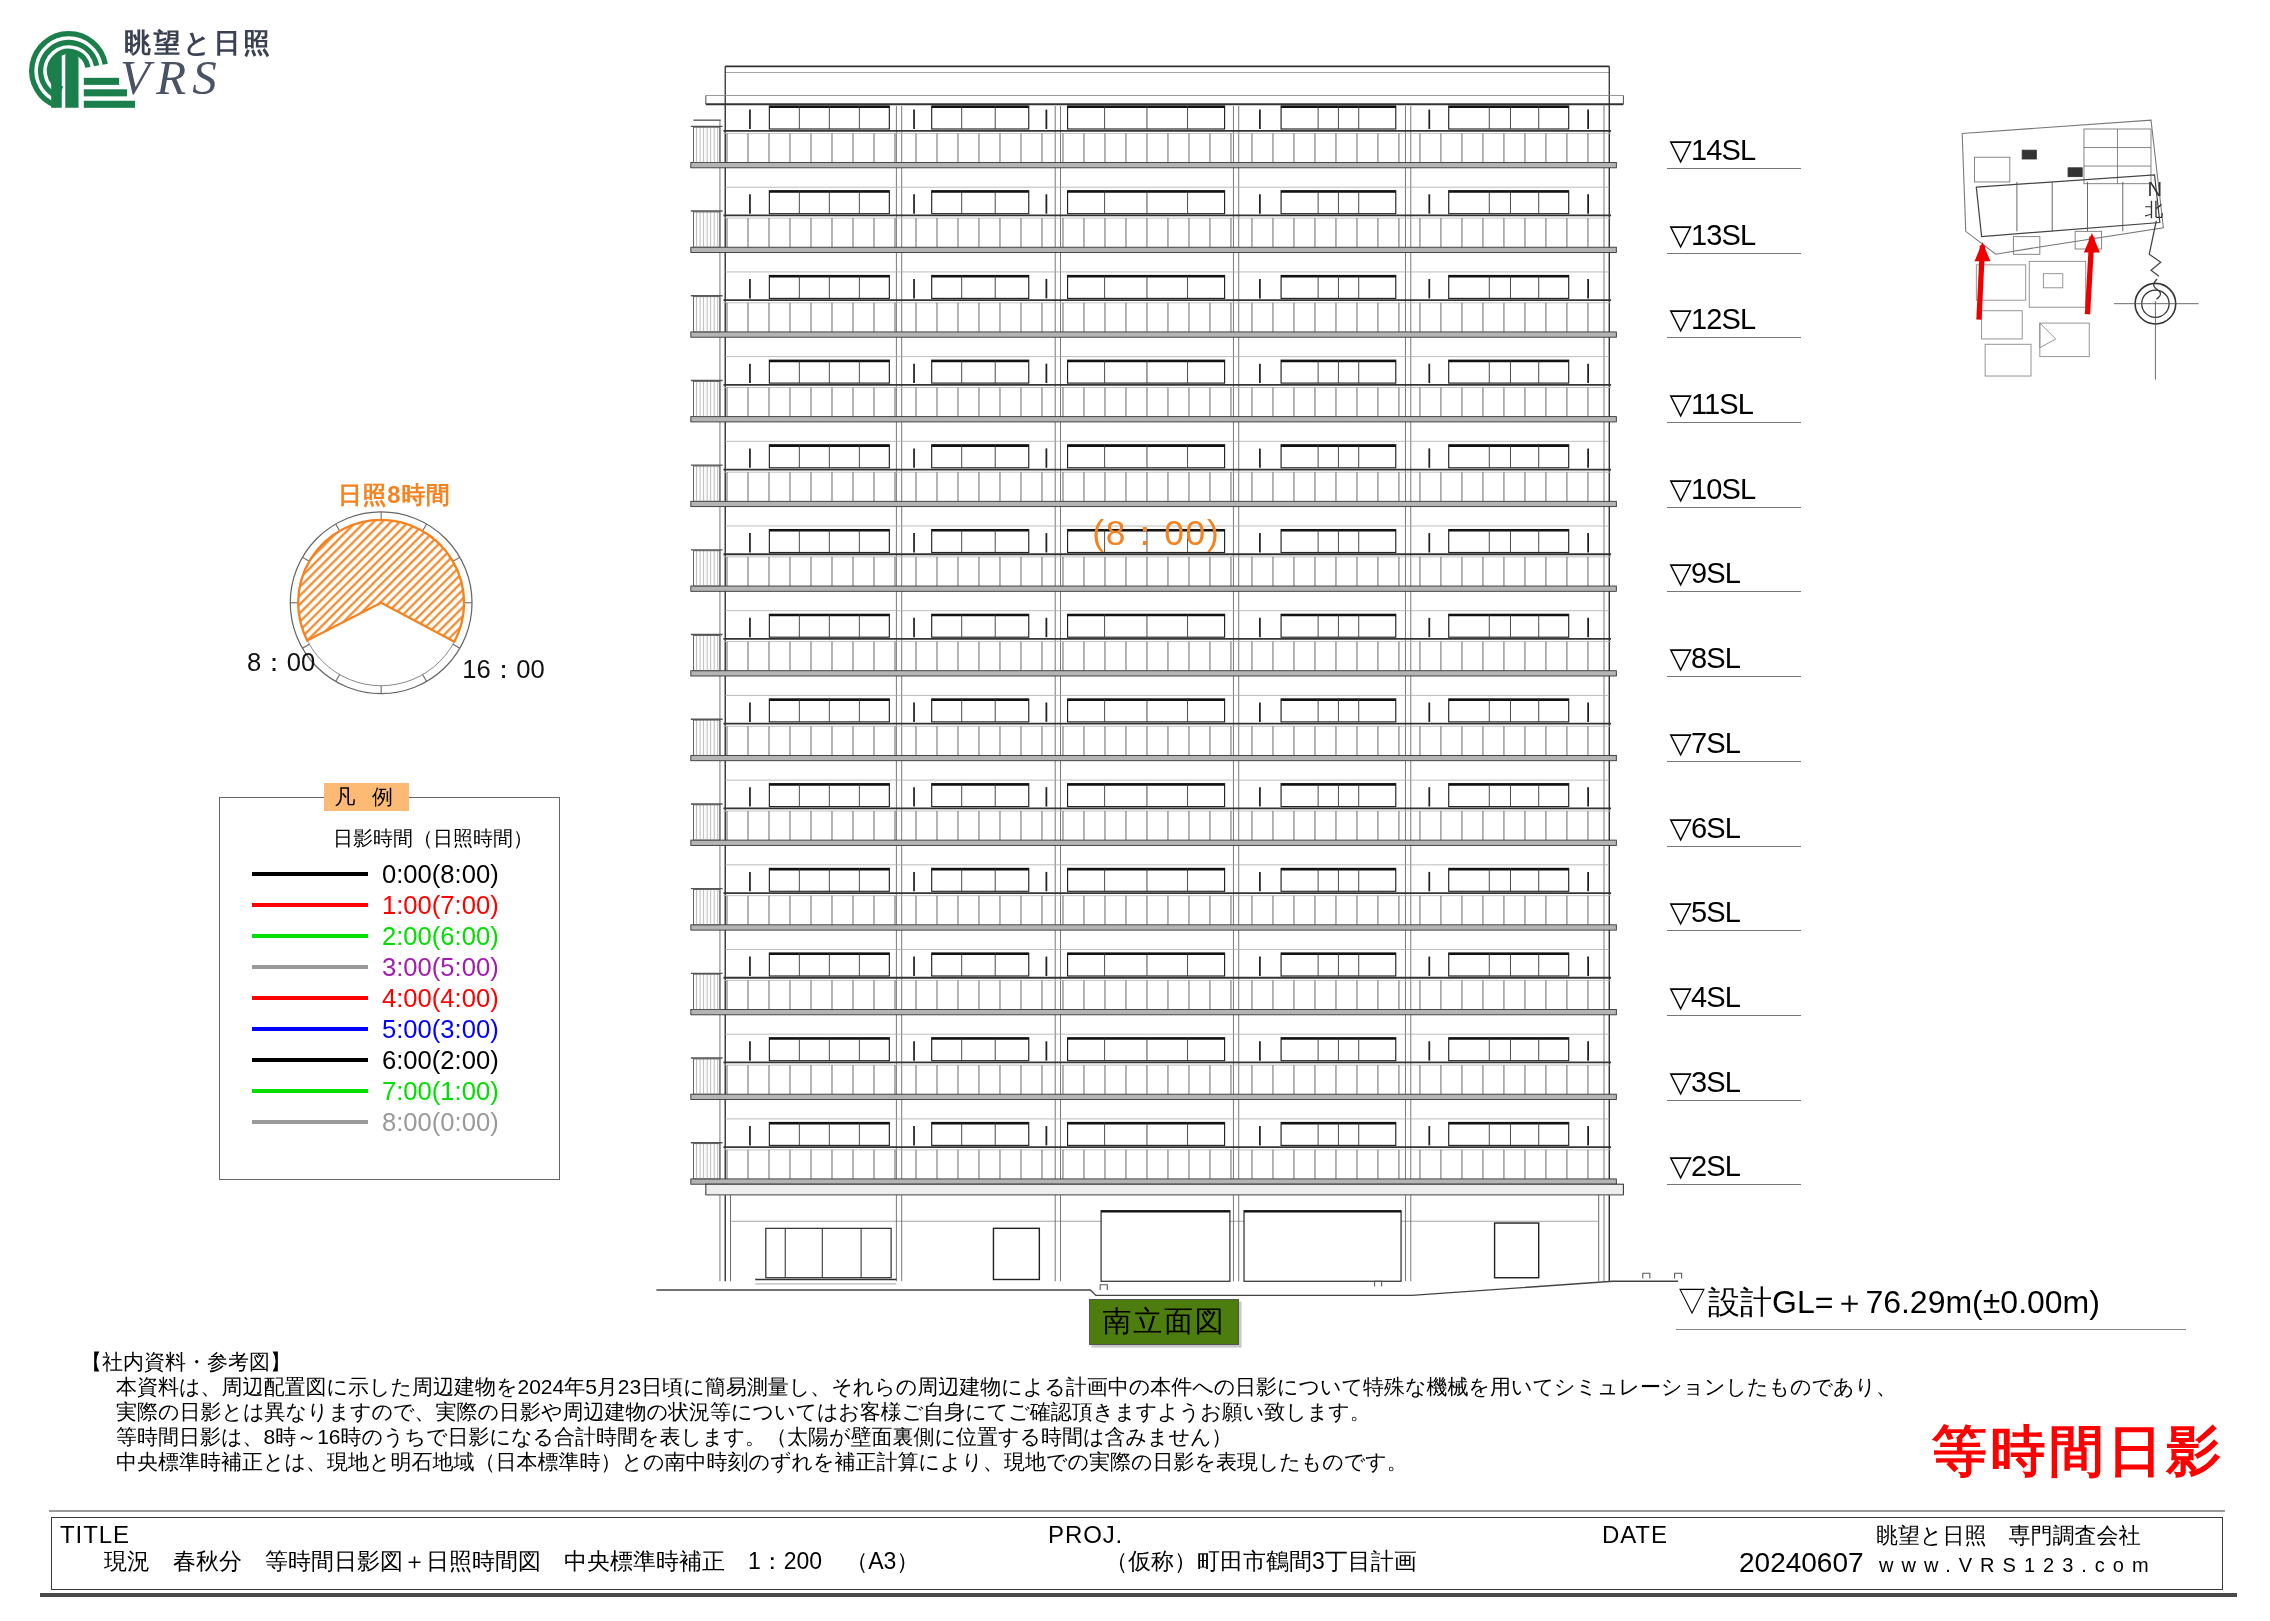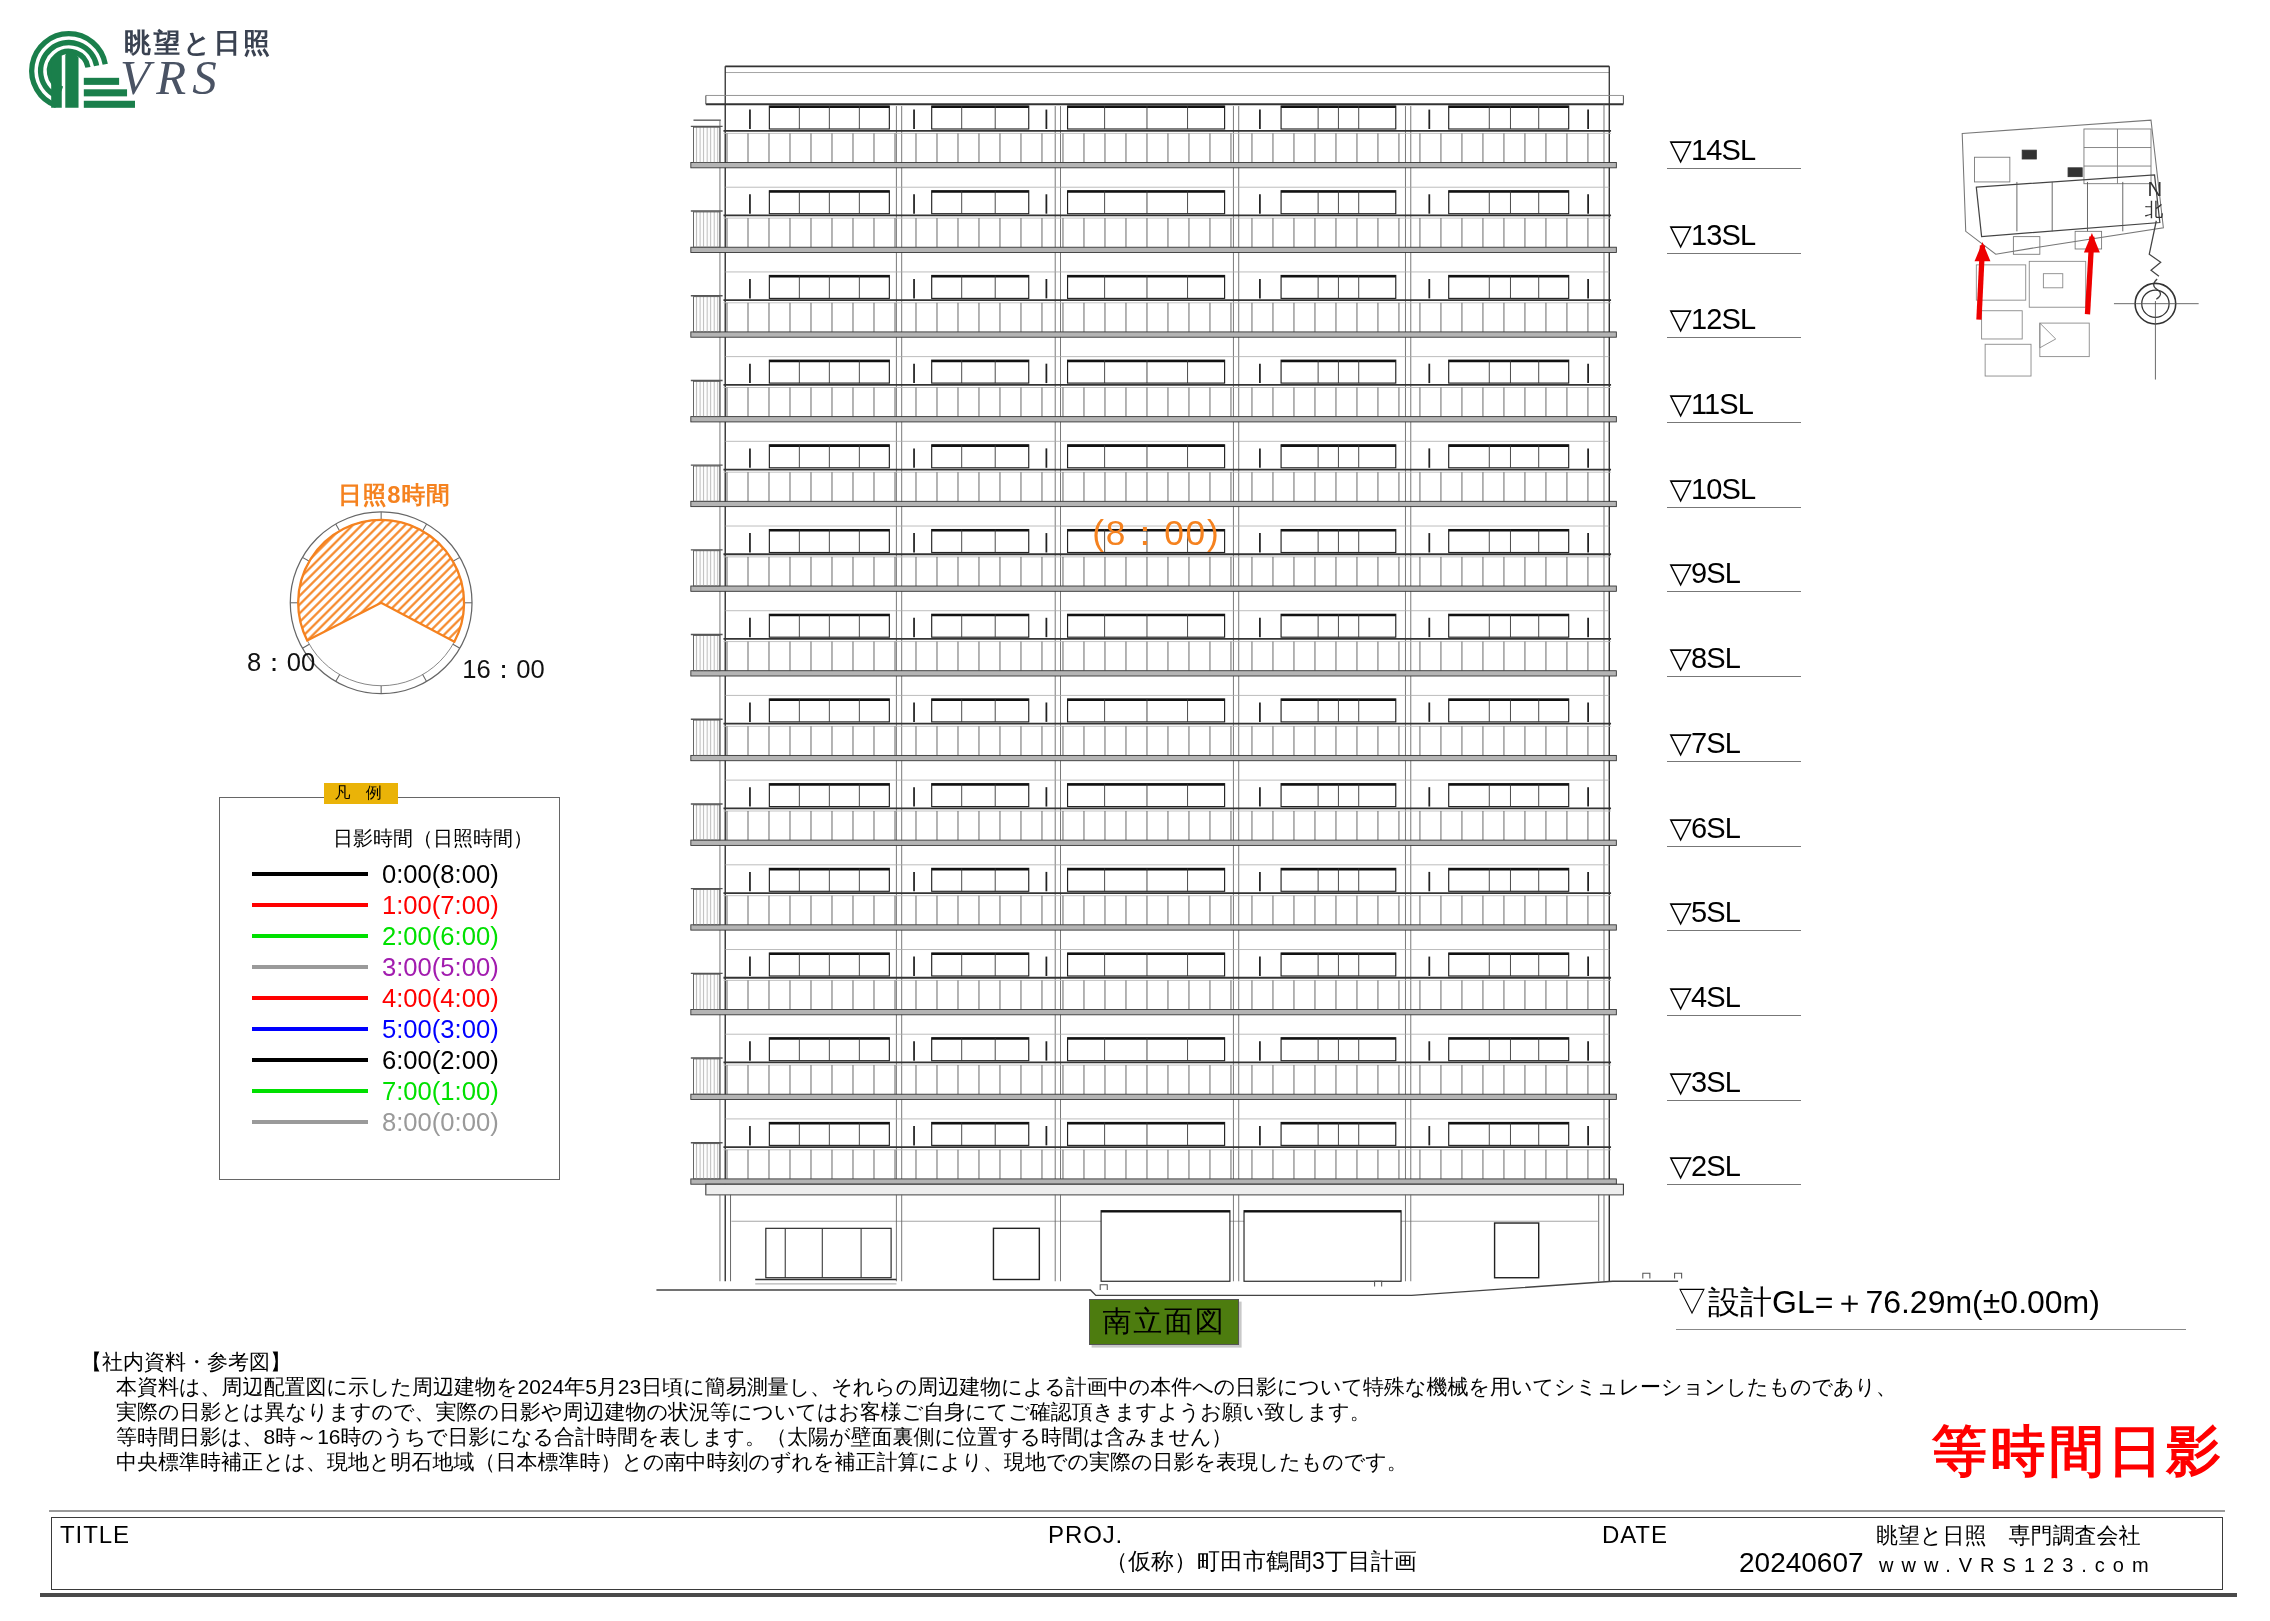--- a/index.html
+++ b/index.html
@@ -9,22 +9,22 @@
 
   
   .brand-jp{position:absolute;left:124px;top:25px;font-size:27px;font-weight:bold;
             color:#3a4251;letter-spacing:2.6px;white-space:nowrap;}
   .brand-en{position:absolute;left:120px;top:49px;font-size:49px;font-style:italic;
             font-family:"Liberation Serif",serif;color:#4a5364;letter-spacing:6.2px;}
 
   
   .legend-box{position:absolute;left:219px;top:797px;width:339px;height:381px;
               border:1.8px solid #666;background:#fff;}
-  .legend-title{position:absolute;left:104px;top:-15px;background:#eab308;padding:0 10.6px;
-                font-size:16px;letter-spacing:5.3px;white-space:nowrap;}
+  .legend-title{position:absolute;left:104px;top:-15px;background:#fdba74;padding:0 10.6px;
+                font-size:21px;letter-spacing:5.3px;white-space:nowrap;}
   .legend-header{margin:26.5px 0 7px 113px;font-size:20px;white-space:nowrap;}
   .legend-row{display:flex;align-items:center;height:31px;padding-left:32px;}
   .legend-swatch{width:116px;height:3.5px;margin-right:14px;flex:0 0 auto;}
   .legend-label{font-size:25.6px;letter-spacing:0px;white-space:nowrap;}
 
   
   .floor-label{position:absolute;left:1667px;width:131px;height:33px;
                border-bottom:1.8px solid #777;font-size:29px;line-height:31px;
                padding-left:2.6px;letter-spacing:-0.9px;white-space:nowrap;}
   .gl-label{position:absolute;left:1676px;top:1281px;width:510px;font-size:32px;
@@ -1283,20 +1283,21 @@
       <div class="note-line">等時間日影は、8時～16時のうちで日影になる合計時間を表します。（太陽が壁面裏側に位置する時間は含みません）</div>
       <div class="note-line">中央標準時補正とは、現地と明石地域（日本標準時）との南中時刻のずれを補正計算により、現地での実際の日影を表現したものです。</div>
     </div>
 
   <div class="stamp">等時間日影</div>
 
   <div class="tb-grayline"></div>
   <div class="tb-box"></div>
   <div class="tb-bottom"></div>
   <div class="tb-label" style="left:60px;top:1521px;">TITLE</div>
+  <div class="tb-value" style="left:104px;top:1546px;">現況　春秋分　等時間日影図＋日照時間図　中央標準時補正　1：200　（A3）</div>
   <div class="tb-label" style="left:1048px;top:1521px;">PROJ.</div>
   <div class="tb-value" style="left:1105px;top:1546px;">（仮称）町田市鶴間3丁目計画</div>
   <div class="tb-label" style="left:1602px;top:1521px;">DATE</div>
   <div class="tb-value" style="left:1739px;top:1547px;font-size:28px;">20240607</div>
   <div class="tb-company">眺望と日照　専門調査会社</div>
   <div class="tb-site">www.VRS123.com</div>
 
 </div>
 
 

